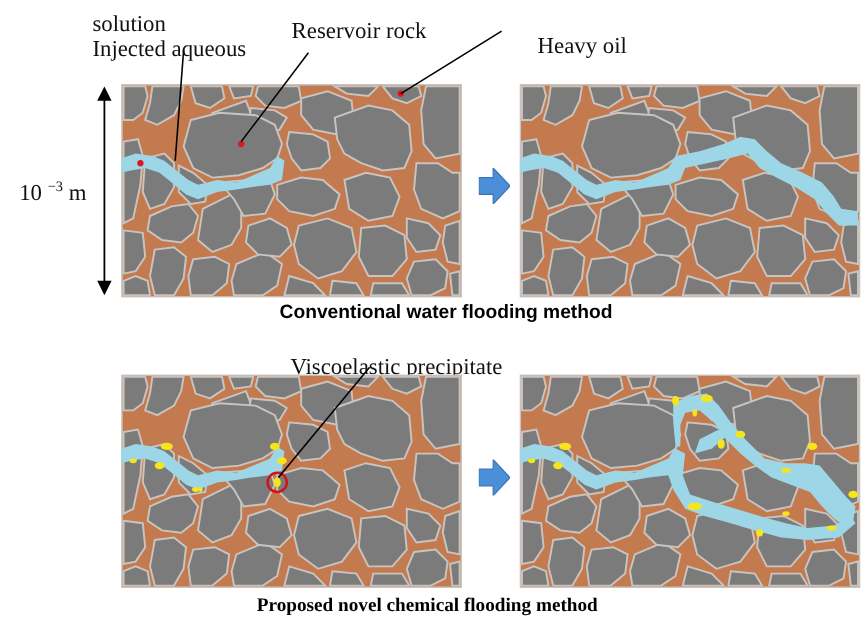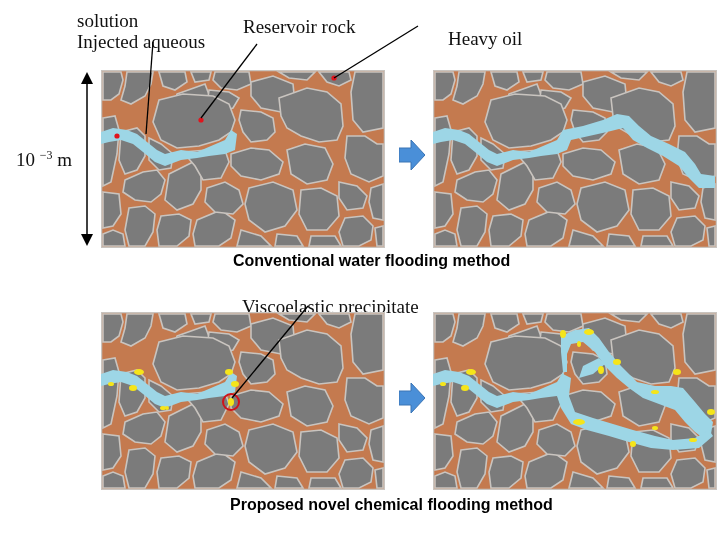--- a/index.html
+++ b/index.html
@@ -23,21 +23,21 @@
 <div class="label" style="left:243px; top:16px;font-family:Liberation Serif, serif;">Reservoir rock</div>
 <div class="label" style="left:424px; top:28px;margin-left:24px;">Heavy oil</div>
 <div class="label" style="left:16px; top:145px;">
   <span>10</span>
   <sup style="font-size:12px;">−3</sup>
   <span>m</span>
 </div>
 <div class="label" style="left:242px; top:283px;margin-top:13px;">Viscoelastic precipitate</div>
 
 <div class="caption" style="left:233px; top:252px;">Conventional water flooding method</div>
-<div class="caption" style="left:230px; top:496px;">Proposed novel chemical flooding method</div>
+<div class="caption" style="left:214px; top:496px;font-family:Liberation Serif, serif;">Proposed novel chemical flooding method</div>
 
 <svg width="0" height="0" style="position:absolute">
   <defs>
     <g id="grains" stroke="#c9c4bf" stroke-width="1.6" fill="#7b7b7b" stroke-linejoin="miter">
 
       <polygon points="2,2 20,2 22,10 18,24 10,30 2,30"></polygon>
       <polygon points="26,2 52,2 50,14 44,26 30,34 20,30 24,16"></polygon>
       <polygon points="58,2 84,2 86,12 74,20 62,16"></polygon>
       <polygon points="76,24 104,14 110,30 100,42 84,44 72,36"></polygon>
       <polygon points="90,2 110,2 108,10 94,12"></polygon>

